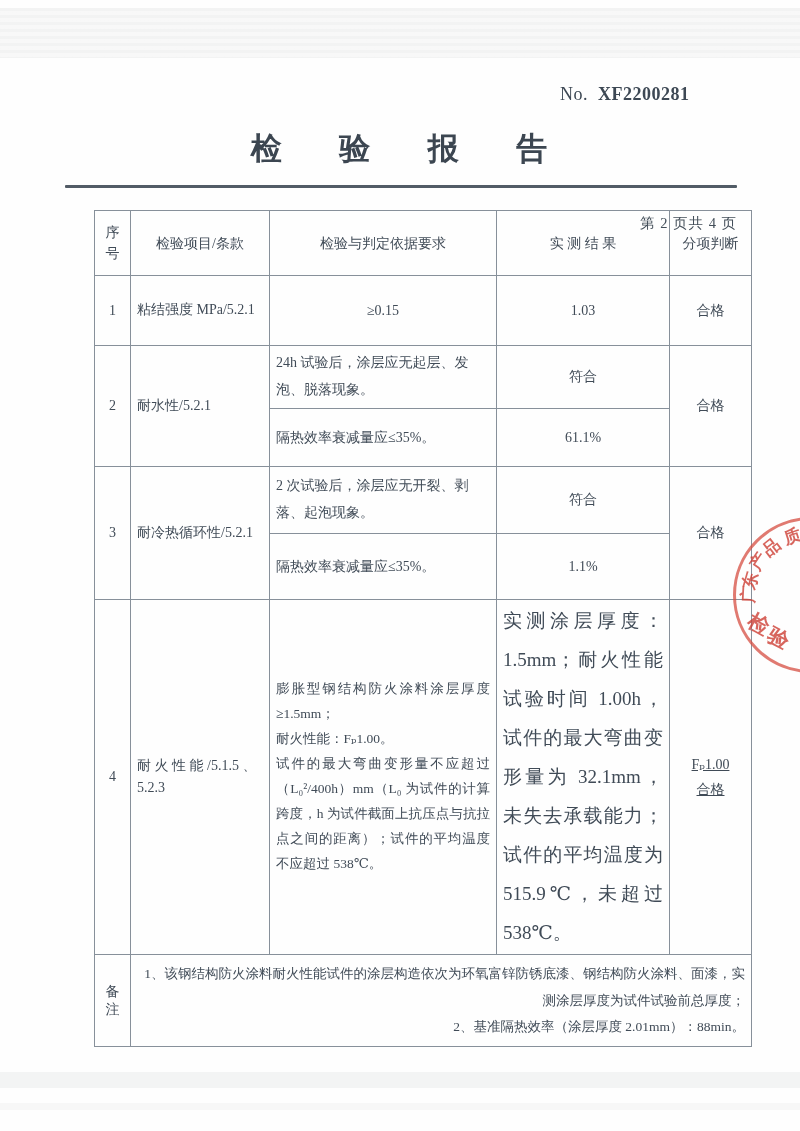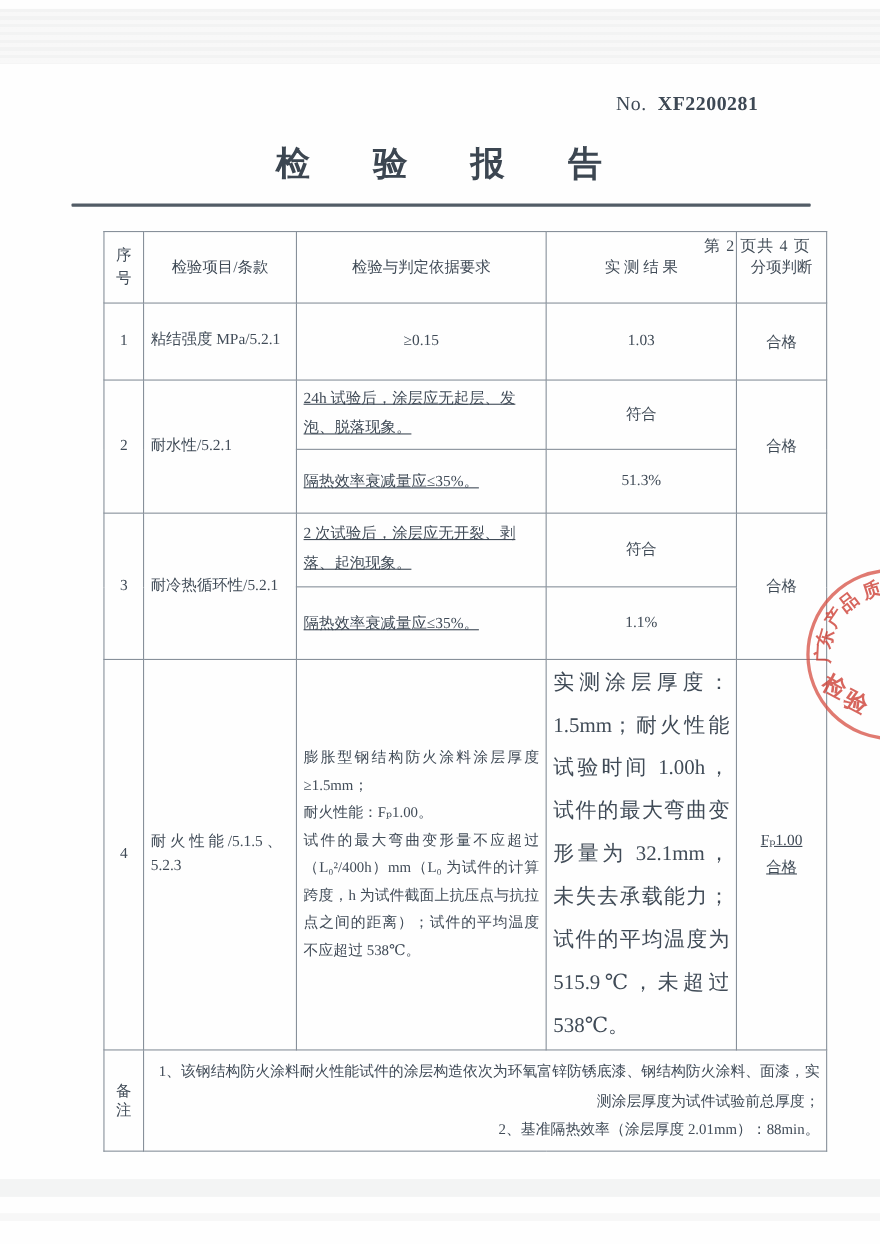--- a/index.html
+++ b/index.html
@@ -46,21 +46,21 @@
   table.report {
     position:absolute; left:94px; top:210px; width:657px;
     border-collapse:collapse; table-layout:fixed;
     font-size:14px; color:#404b57;
   }
   table.report td {
     border:1px solid #87909a; vertical-align:middle;
     padding:2px 6px; overflow:hidden;
   }
   td.c { text-align:center; }
-  td.l { text-align:left; padding-left:13px; padding-right:9px;text-decoration:underline; }
+  td.l { text-align:left; padding-left:13px; padding-right:9px; }
   .preline { white-space:pre-line; }
   td.item { padding-left:12px; line-height:1.6; }
   td.req-long { font-size:13.5px; line-height:1.85; text-align:justify; padding:8px 11px;margin-left:24px; }
   td.res-long { font-size:19px; line-height:2.05; text-align:justify; padding:8px 10px; }
   td.remark-content { font-size:13.5px; line-height:1.95; text-align:right; padding:6px 12px; vertical-align:middle; }
   td.hdr { text-align:center; line-height:1.5; }
   .judg2 { line-height:1.8;text-decoration:underline; }
   
   .stamp-circle {
     position:absolute; left:733px; top:517px; width:150px; height:150px;
@@ -119,21 +119,21 @@
 
       <tr style="height:63px">
         <td class="c" rowspan="2">2</td>
         <td class="item" rowspan="2">耐水性/5.2.1</td>
         <td class="l" style="line-height:1.9">24h 试验后，涂层应无起层、发泡、脱落现象。</td>
         <td class="c">符合</td>
         <td class="c" rowspan="2">合格</td>
       </tr>
       <tr style="height:58px">
         <td class="l">隔热效率衰减量应≤35%。</td>
-        <td class="c">51.3%</td>
+        <td class="c">61.1%</td>
       </tr>
 
       <tr style="height:67px">
         <td class="c" rowspan="2">3</td>
         <td class="item" rowspan="2">耐冷热循环性/5.2.1</td>
         <td class="l" style="line-height:1.9">2 次试验后，涂层应无开裂、剥落、起泡现象。</td>
         <td class="c">符合</td>
         <td class="c" rowspan="2">合格</td>
       </tr>
       <tr style="height:66px">

